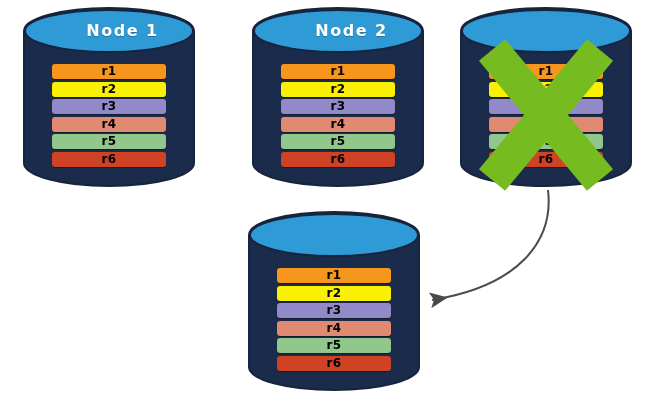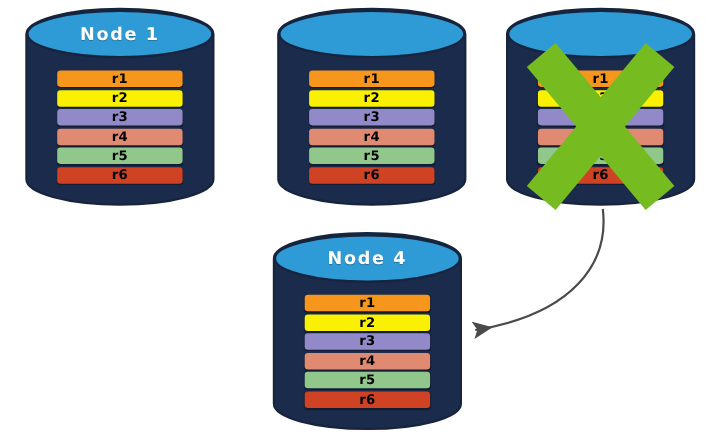--- a/index.html
+++ b/index.html
@@ -16,20 +16,21 @@
   }
   #canvas {
     position: absolute;
     left: 0;
     top: 0;
     width: 646px;
     height: 402px;
   }
   .node {
     position: absolute;
+    padding-left: 27px;
   }
   .node svg {
     position: absolute;
     left: 0;
     top: 0;
     overflow: visible;
   }
   .node-label {
     position: absolute;
     left: 0;
@@ -93,20 +94,21 @@
           <div class="row-bar" style="left: 29px; width: 114px; top: 108.5px; background: rgb(224, 138, 113);">r4</div>
           <div class="row-bar" style="left: 29px; width: 114px; top: 126px; background: rgb(146, 199, 140);">r5</div>
           <div class="row-bar" style="left: 29px; width: 114px; top: 143.5px; background: rgb(207, 66, 36);">r6</div>
         </div>
       </div>
       <div class="node" style="left: 252px; top: 8px; width: 172px; height: 180px;">
         <svg width="172" height="180" viewBox="0 0 172 180">
           <path d="M 1 23 L 1 155 A 85 23 0 0 0 171 155 L 171 23 A 85 23 0 0 0 1 23 Z" fill="#1B2B4B" stroke="#16243D" stroke-width="2"></path>
           <ellipse cx="86" cy="23" rx="84" ry="21" fill="#2E9BD6" stroke="#16243D" stroke-width="2"></ellipse>
         </svg>
+        <div class="node-label" style="top: 15px;">Node  2</div>
         <div class="rows">
           <div class="row-bar" style="left: 29px; width: 114px; top: 56px; background: rgb(247, 150, 29);">r1</div>
           <div class="row-bar" style="left: 29px; width: 114px; top: 73.5px; background: rgb(250, 240, 1);">r2</div>
           <div class="row-bar" style="left: 29px; width: 114px; top: 91px; background: rgb(146, 137, 201);">r3</div>
           <div class="row-bar" style="left: 29px; width: 114px; top: 108.5px; background: rgb(224, 138, 113);">r4</div>
           <div class="row-bar" style="left: 29px; width: 114px; top: 126px; background: rgb(146, 199, 140);">r5</div>
           <div class="row-bar" style="left: 29px; width: 114px; top: 143.5px; background: rgb(207, 66, 36);">r6</div>
         </div>
       </div>
       <div class="node" style="left: 460px; top: 8px; width: 172px; height: 180px;">
@@ -127,21 +129,20 @@
             <line x1="32" y1="42" x2="140" y2="172"></line>
             <line x1="140" y1="42" x2="32" y2="172"></line>
           </g>
         </svg>
       </div>
       <div class="node" style="left: 248px; top: 212px; width: 172px; height: 180px;">
         <svg width="172" height="180" viewBox="0 0 172 180">
           <path d="M 1 23 L 1 155 A 85 23 0 0 0 171 155 L 171 23 A 85 23 0 0 0 1 23 Z" fill="#1B2B4B" stroke="#16243D" stroke-width="2"></path>
           <ellipse cx="86" cy="23" rx="84" ry="21" fill="#2E9BD6" stroke="#16243D" stroke-width="2"></ellipse>
         </svg>
-        <div class="node-label" style="top: 15px;">Node  4</div>
         <div class="rows">
           <div class="row-bar" style="left: 29px; width: 114px; top: 56px; background: rgb(247, 150, 29);">r1</div>
           <div class="row-bar" style="left: 29px; width: 114px; top: 73.5px; background: rgb(250, 240, 1);">r2</div>
           <div class="row-bar" style="left: 29px; width: 114px; top: 91px; background: rgb(146, 137, 201);">r3</div>
           <div class="row-bar" style="left: 29px; width: 114px; top: 108.5px; background: rgb(224, 138, 113);">r4</div>
           <div class="row-bar" style="left: 29px; width: 114px; top: 126px; background: rgb(146, 199, 140);">r5</div>
           <div class="row-bar" style="left: 29px; width: 114px; top: 143.5px; background: rgb(207, 66, 36);">r6</div>
         </div>
       </div>
     </div>

